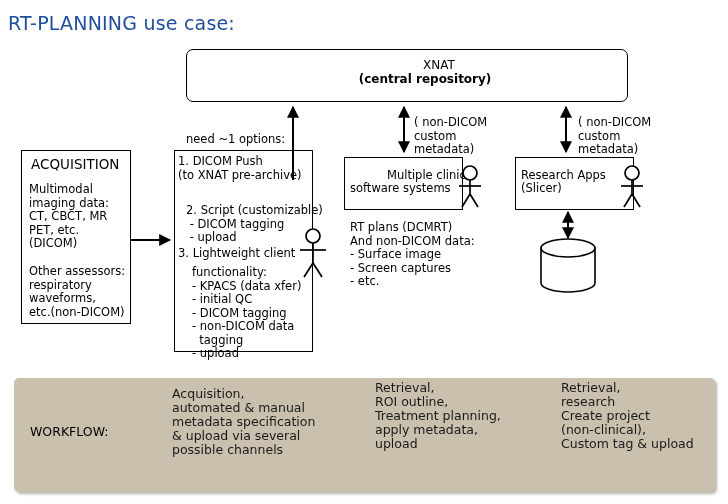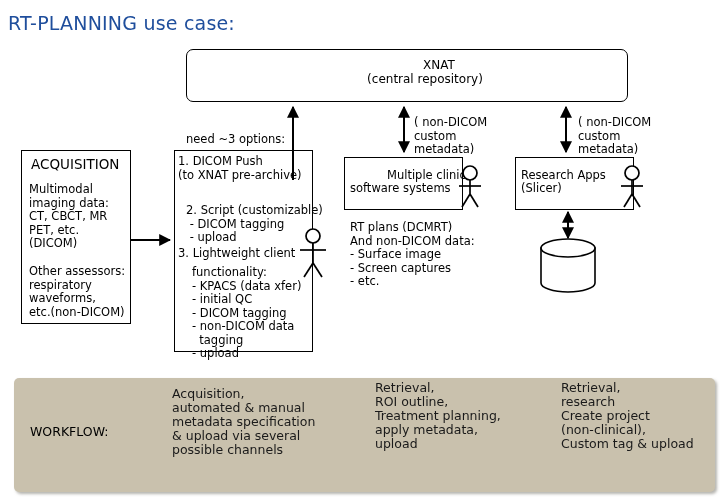--- a/index.html
+++ b/index.html
@@ -83,35 +83,35 @@
 </style>
 </head>
 <body>
 
 <div id="canvas">
 
   <div class="abs title">RT-PLANNING use case:</div>
 
   <div class="abs box-round" style="left:186px;top:49px;width:442px;height:53px;"></div>
   <div class="txt-c t12" style="left:186px;top:58px;width:506px;">XNAT</div>
-  <div class="txt-c t12" style="left:186px;top:72px;width:478px;">(central repository)</div>
+  <div class="txt-c t12" style="left:186px;top:72px;width:478px;font-weight:bold;">(central repository)</div>
 
   <div class="abs box" style="left:21px;top:150px;width:110px;height:174px;"></div>
   <div class="txt t14" style="left:31px;top:156px;">ACQUISITION</div>
   <div class="txt" style="left:29px;top:183px;">Multimodal
 imaging data:
 CT, CBCT, MR
 PET, etc.
 (DICOM)</div>
   <div class="txt" style="left:29px;top:265px;">Other assessors:
 respiratory
 waveforms,
 etc.(non-DICOM)</div>
 
-  <div class="txt" style="left:186px;top:133px;">need ~3 options:</div>
+  <div class="txt" style="left:186px;top:133px;">need ~1 options:</div>
 
   <div class="abs box" style="left:174px;top:150px;width:139px;height:202px;"></div>
   <div class="txt" style="left:178px;top:155px;">1. DICOM Push
 (to XNAT pre-archive)</div>
   <div class="txt" style="left:178px;top:204px;margin-left:8px;">2. Script (customizable)
  - DICOM tagging
  - upload</div>
   <div class="txt" style="left:178px;top:247px;">3. Lightweight client</div>
   <div class="txt" style="left:192px;top:266px;">functionality:
 - KPACS (data xfer)

